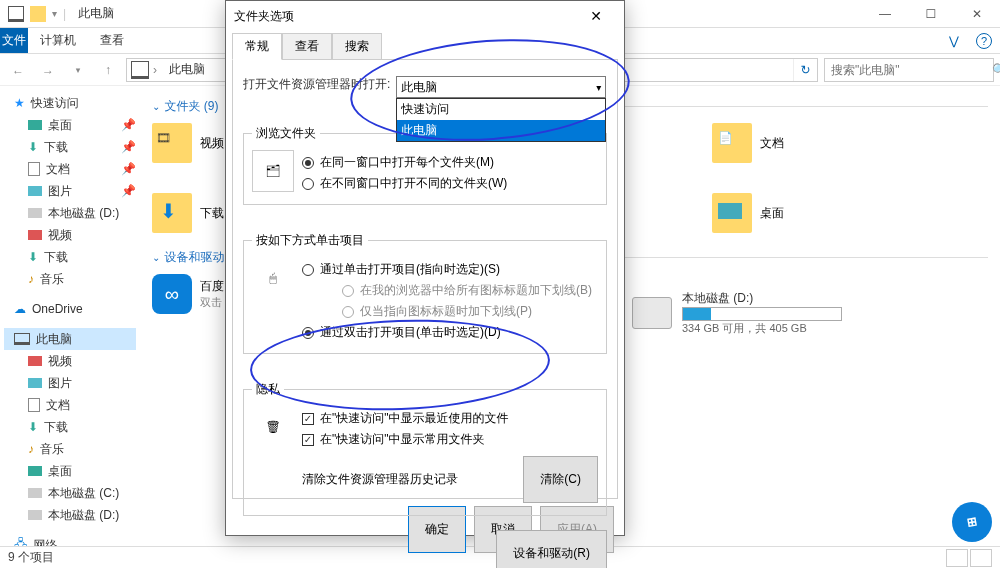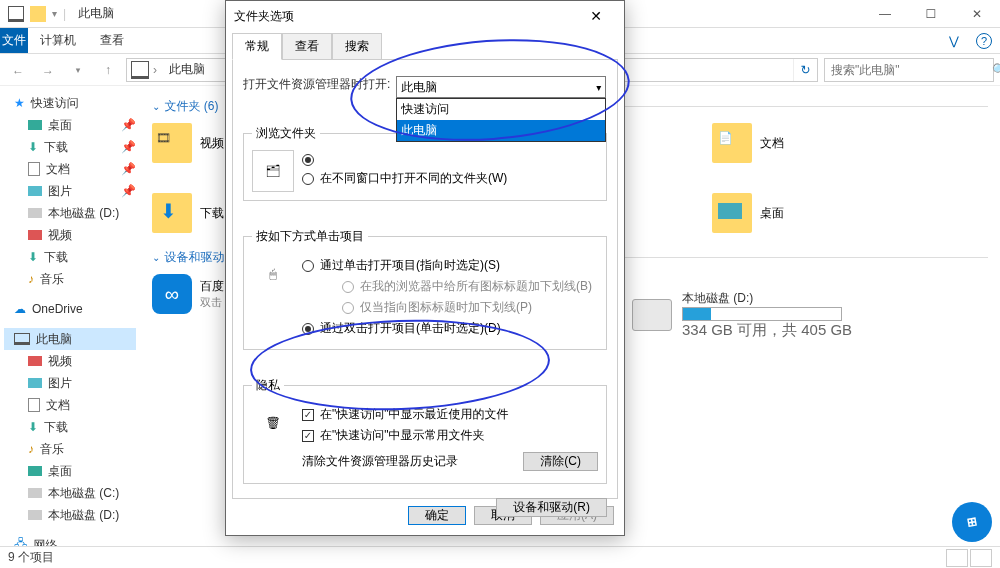--- a/index.html
+++ b/index.html
@@ -46,21 +46,21 @@
 .grp-header .chev { font-size: 10px; }
 .grp-header .line { flex: 1; height: 1px; background: #ddd; margin-left: 6px; }
 .folders { display: flex; flex-wrap: wrap; gap: 30px 80px; }
 .fitem { display: flex; align-items: center; gap: 8px; width: 200px; }
 .fitem .fico { width: 40px; height: 40px; }
 .drive { display: flex; align-items: center; gap: 10px; margin-top: 16px; }
 .drive .dico { width: 40px; height: 32px; }
 .drive .bar { width: 160px; height: 14px; border: 1px solid #aaa; background: #fff; }
 .drive .bar .fill { height: 100%; background: #26a0da; width: 18%; }
 .drive .lbl { color: #333; }
-.drive .sub { color: #666; font-size: 15px; }
+.drive .sub { color: #666; font-size: 11px; }
 
 
 .status { position: absolute; bottom: 0; left: 0; right: 0; height: 22px; display: flex; align-items: center; padding: 0 8px; border-top: 1px solid #ddd; color: #444; }
 .status .view { margin-left: auto; display: flex; gap: 2px; }
 .status .view div { width: 22px; height: 18px; border: 1px solid #ccc; }
 
 
 .dialog { position: absolute; left: 225px; top: 0; width: 400px; height: 536px; background: #fff; border: 1px solid #666; box-shadow: 0 4px 20px rgba(0,0,0,0.3); z-index: 10; }
 .dialog .dtitle { height: 30px; display: flex; align-items: center; padding: 0 8px; }
 .dialog .dtitle .close { margin-left: auto; width: 40px; text-align: center; font-size: 14px; }
@@ -79,21 +79,21 @@
 .dialog fieldset { border: 1px solid #ccc; padding: 8px 8px 8px 8px; margin-top: 27px; }
 .dialog fieldset legend { padding: 0 4px; }
 .dialog .opt-row { display: flex; align-items: center; gap: 6px; margin: 4px 0; }
 .dialog .opt-row.sub { margin-left: 40px; color: #888; }
 .dialog .radio { width: 12px; height: 12px; border: 1px solid #333; border-radius: 50%; display: inline-flex; align-items: center; justify-content: center; }
 .dialog .radio.checked::after { content: ""; width: 6px; height: 6px; background: #333; border-radius: 50%; }
 .dialog .radio.disabled { border-color: #aaa; }
 .dialog .check { width: 12px; height: 12px; border: 1px solid #333; display: inline-flex; align-items: center; justify-content: center; font-size: 10px; }
 .dialog .check.checked::after { content: "✓"; color: #333; }
 .dialog .iconbox { width: 42px; height: 42px; border: 1px solid #ccc; margin-right: 8px; display: flex; align-items: center; justify-content: center; }
-.dialog .btn { border: 1px solid #adadad; background: #e1e1e1; padding: 0 16px; }
+.dialog .btn { border: 1px solid #adadad; background: #e1e1e1; padding: 14px 16px; }
 .dialog .dbuttons { display: flex; justify-content: flex-end; gap: 8px; padding: 0 10px 10px 10px; }
 
 
 .anno { position: absolute; border: 2px solid #2838d8; border-radius: 50%; z-index: 20; pointer-events: none; }
 .anno1 { left: 350px; top: 40px; width: 280px; height: 100px; transform: rotate(-4deg); }
 .anno2 { left: 250px; top: 320px; width: 300px; height: 90px; transform: rotate(-2deg); }
 
 
 .watermark { position: absolute; right: 8px; bottom: 26px; display: flex; align-items: center; gap: 6px; z-index: 30; }
 .watermark .logo { width: 40px; height: 40px; background: #0a7fd8; border-radius: 50%; display: flex; align-items: center; justify-content: center; color: #fff; font-size: 20px; font-weight: bold; }
@@ -235,21 +235,21 @@
     <div style="height:8px"></div>
     <div class="item">
         <span style="color:#0a7fd8">🖧</span>
         <span>网络</span>
       </div>
   </div>
 
   <div class="content">
     <div class="grp-header">
         <span class="chev">⌄</span>
-        <span>文件夹 (6)</span>
+        <span>文件夹 (9)</span>
         <div class="line"></div>
       </div>
     <div class="folders">
       <div class="fitem">
           <div class="fico" style="background:#ffd86b;border-radius:2px;position:relative">
             <span style="position:absolute;left:4px;top:8px;color:#333">🎞</span>
           </div>
           <span>视频</span>
         </div>
       <div class="fitem" style="margin-left:280px">
@@ -330,20 +330,21 @@
       </div>
     </div>
 
     <fieldset>
       <legend>浏览文件夹</legend>
       <div style="display:flex">
         <div class="iconbox">🗂</div>
         <div style="flex:1">
           <div class="opt-row">
               <span class="radio checked"></span>
+              <span>在同一窗口中打开每个文件夹(M)</span>
             </div>
           <div class="opt-row">
               <span class="radio"></span>
               <span>在不同窗口中打开不同的文件夹(W)</span>
             </div>
         </div>
       </div>
     </fieldset>
 
     <fieldset>

